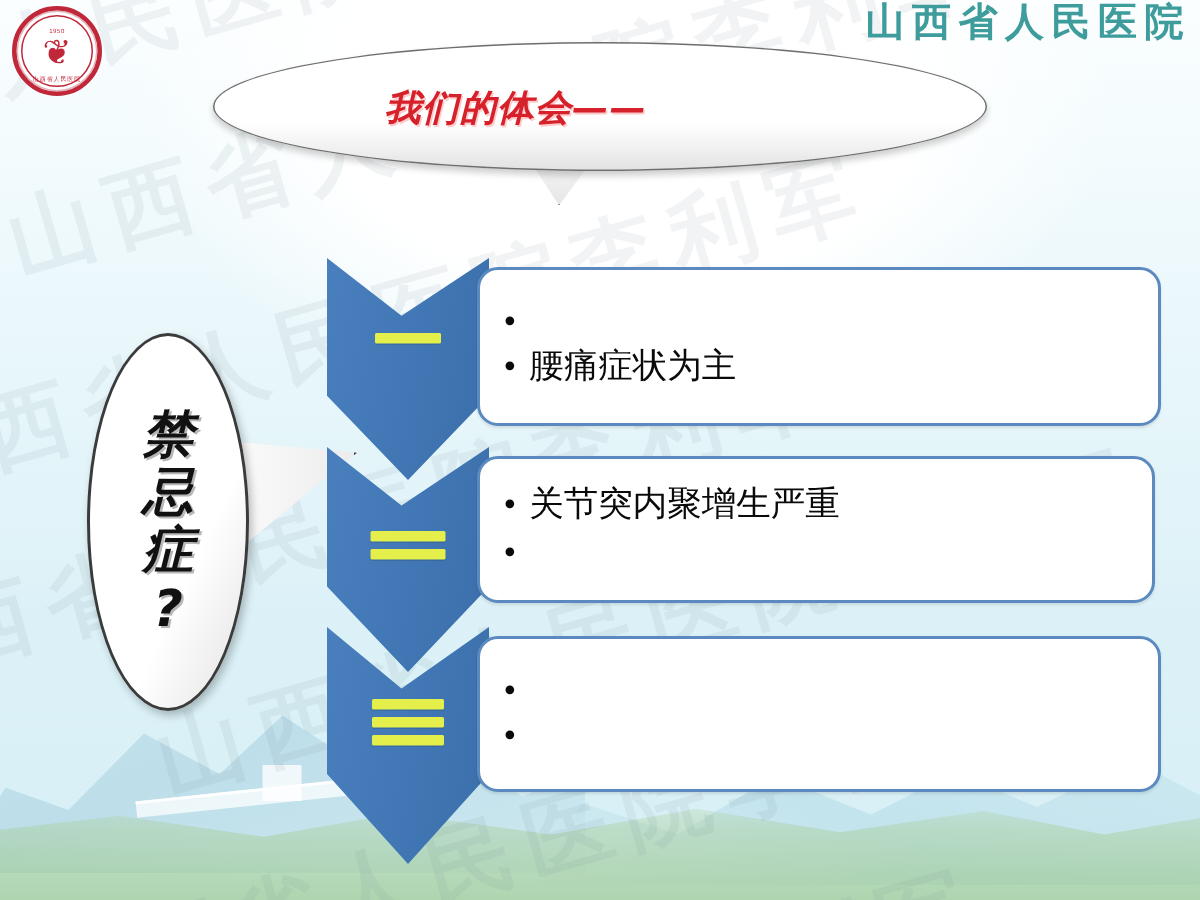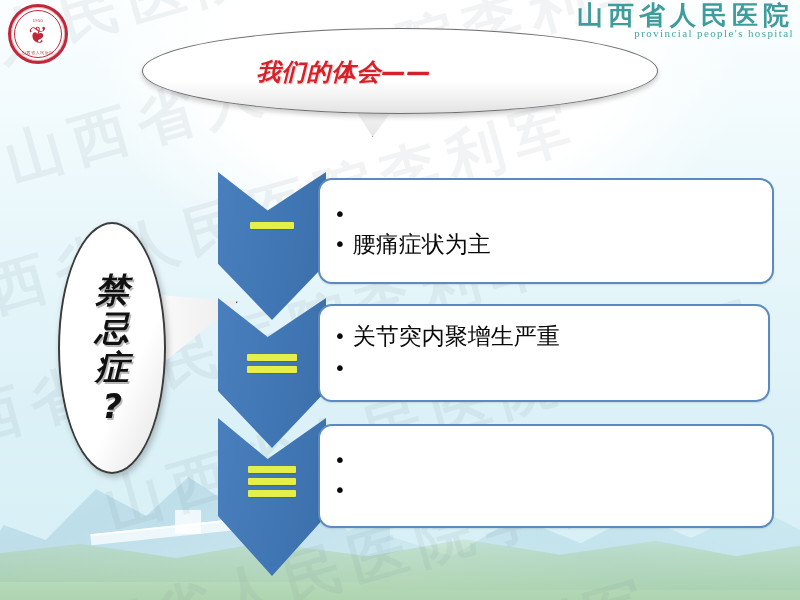--- a/index.html
+++ b/index.html
@@ -149,21 +149,20 @@
 
   <div class="logo">
     <div class="ring"></div>
     <div class="yr">1950</div>
     <div class="dove">❦</div>
     <div class="sub">山西省人民医院</div>
   </div>
 
   <div class="brand">
     <div class="cn">山西省人民医院</div>
-    <div class="en">provincial people's hospital</div>
   </div>
 
   <div class="bubble">
     <div class="tail"></div>
     <div class="oval"></div>
     <div class="title-txt">
       <div class="title-l1">我们的体会——</div>
     </div>
   </div>
 

